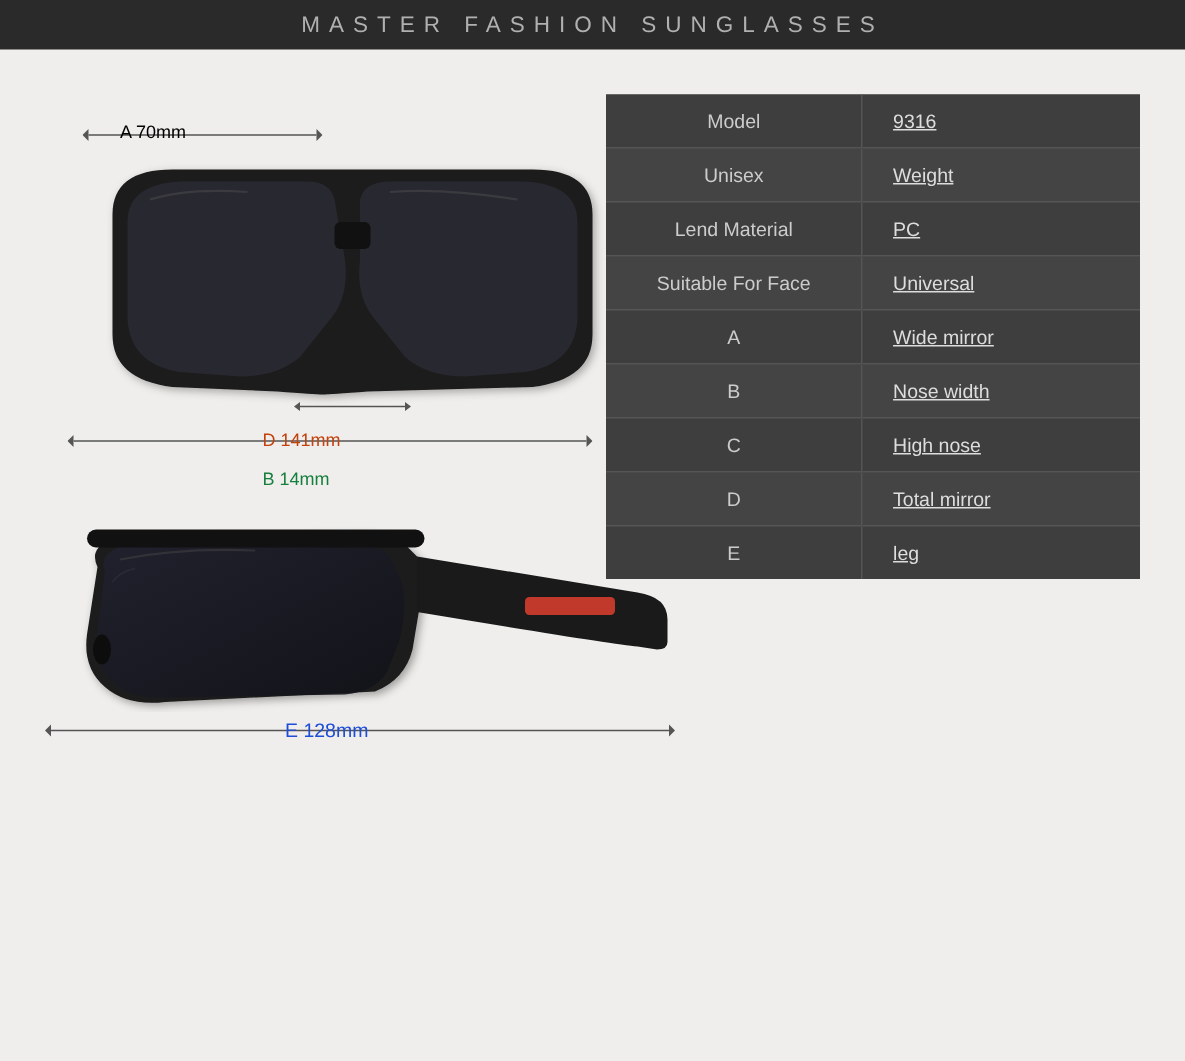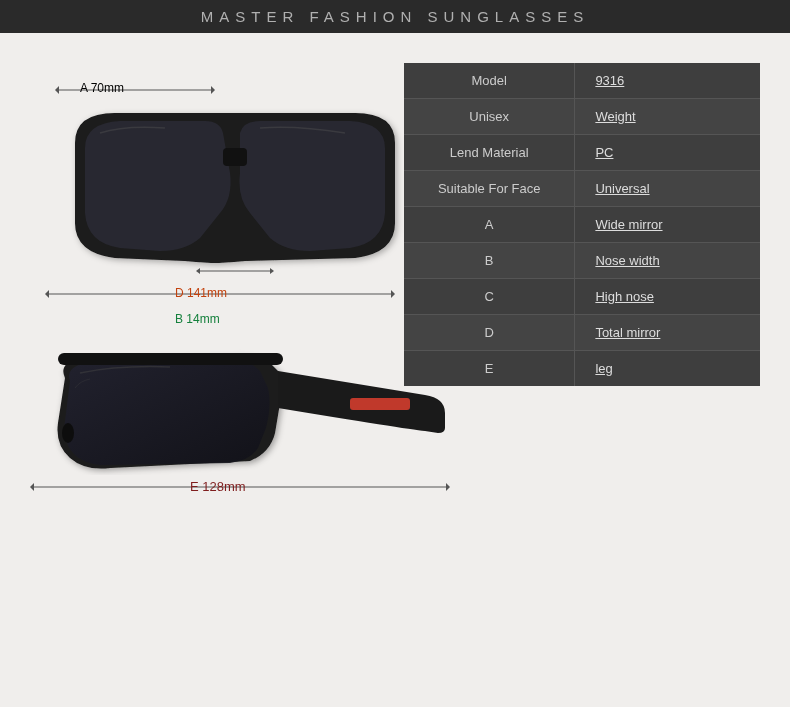--- a/index.html
+++ b/index.html
@@ -200,21 +200,21 @@
 
         <ellipse cx="38" cy="100" rx="6" ry="10" fill="#0d0d0d"></ellipse>
       </svg>
 
       <div style="position:absolute; top:155px; left:10px;">
         <svg width="420" height="18">
           <line x1="4" y1="9" x2="416" y2="9" stroke="#555" stroke-width="1"></line>
           <polygon points="4,5 4,13 0,9" fill="#555"></polygon>
           <polygon points="416,5 416,13 420,9" fill="#555"></polygon>
         </svg>
-        <div style="position:absolute; top:1px; left:160px; font-size:13px; color:#7f1d1d; font-weight:500;">E 128mm</div>
+        <div style="position:absolute; top:1px; left:160px; font-size:13px; color:#1d4ed8; font-weight:500;">E 128mm</div>
       </div>
     </div>
 
   </div>
 
   <div class="specs-wrapper" style="padding: 15px 15px 15px 0;">
     <table class="specs-table">
       <tbody id="specs-tbody">
       <tr>
             <td>Model</td>

